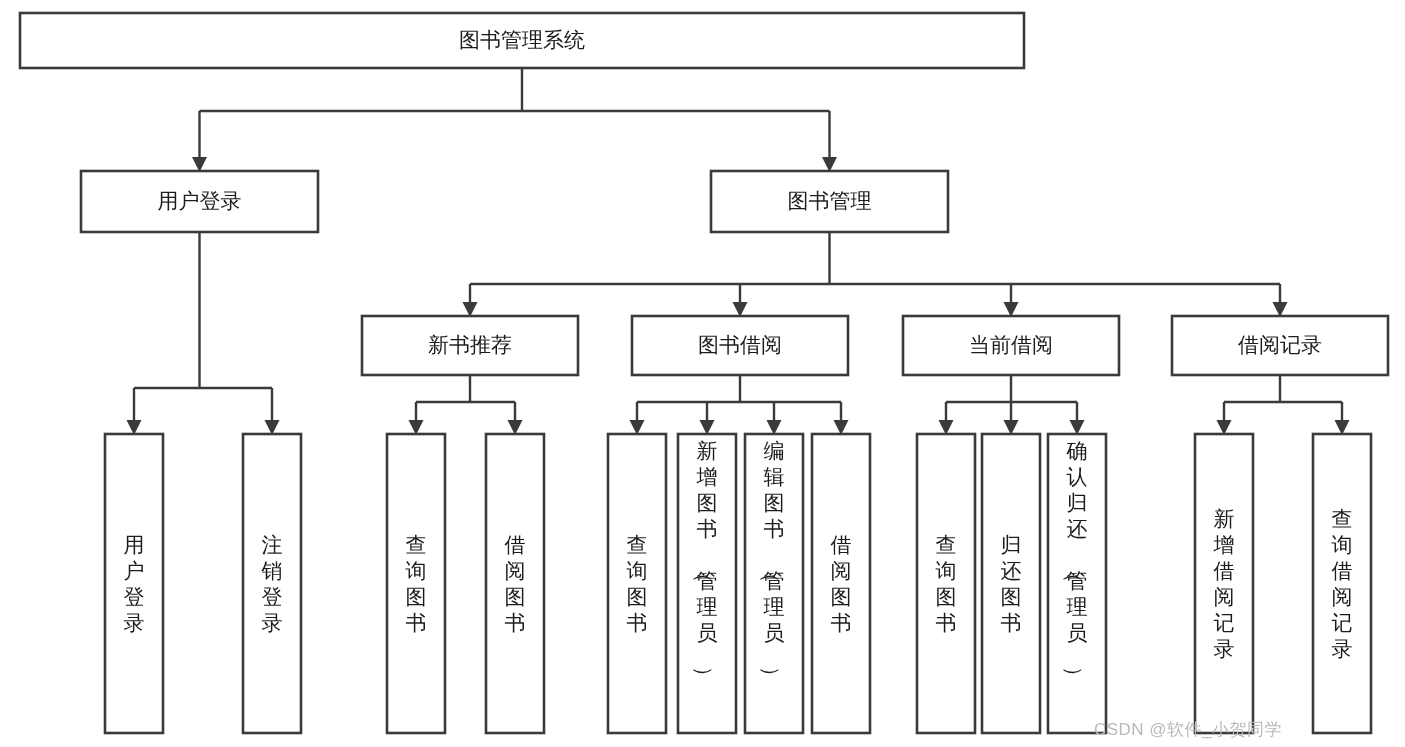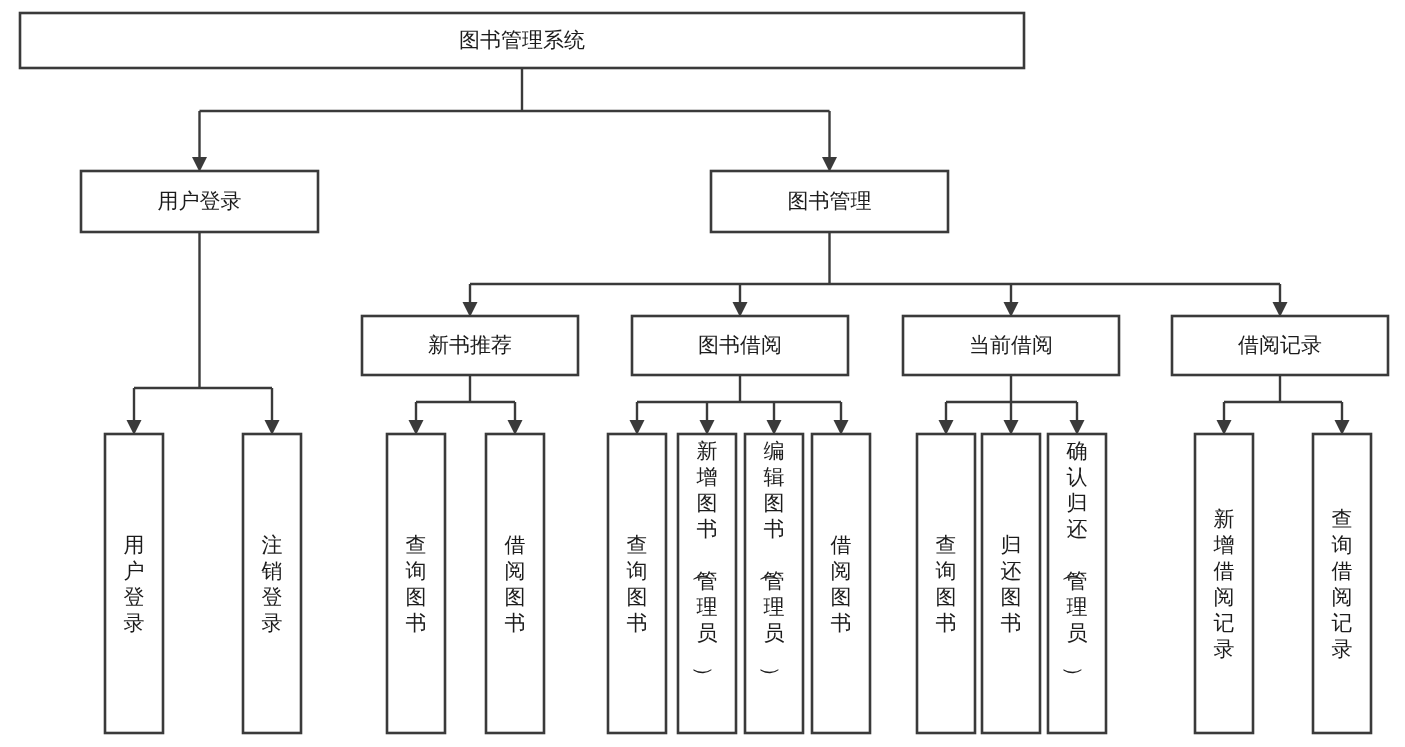--- a/index.html
+++ b/index.html
@@ -200,13 +200,14 @@
         <g>
           <rect x="1195" y="434" width="58" height="299" class="node-rect"></rect>
           <text x="1224" y="525.78" class="node-label-vert"><tspan x="1224" dy="0">新</tspan><tspan x="1224" dy="26">增</tspan><tspan x="1224" dy="26">借</tspan><tspan x="1224" dy="26">阅</tspan><tspan x="1224" dy="26">记</tspan><tspan x="1224" dy="26">录</tspan></text>
         </g>
         <g>
           <rect x="1313" y="434" width="58" height="299" class="node-rect"></rect>
           <text x="1342" y="525.78" class="node-label-vert"><tspan x="1342" dy="0">查</tspan><tspan x="1342" dy="26">询</tspan><tspan x="1342" dy="26">借</tspan><tspan x="1342" dy="26">阅</tspan><tspan x="1342" dy="26">记</tspan><tspan x="1342" dy="26">录</tspan></text>
         </g>
       </g>
   </svg>
+  <div class="watermark">CSDN @软件_小贺同学</div>
 </div>
 
 </body></html>

